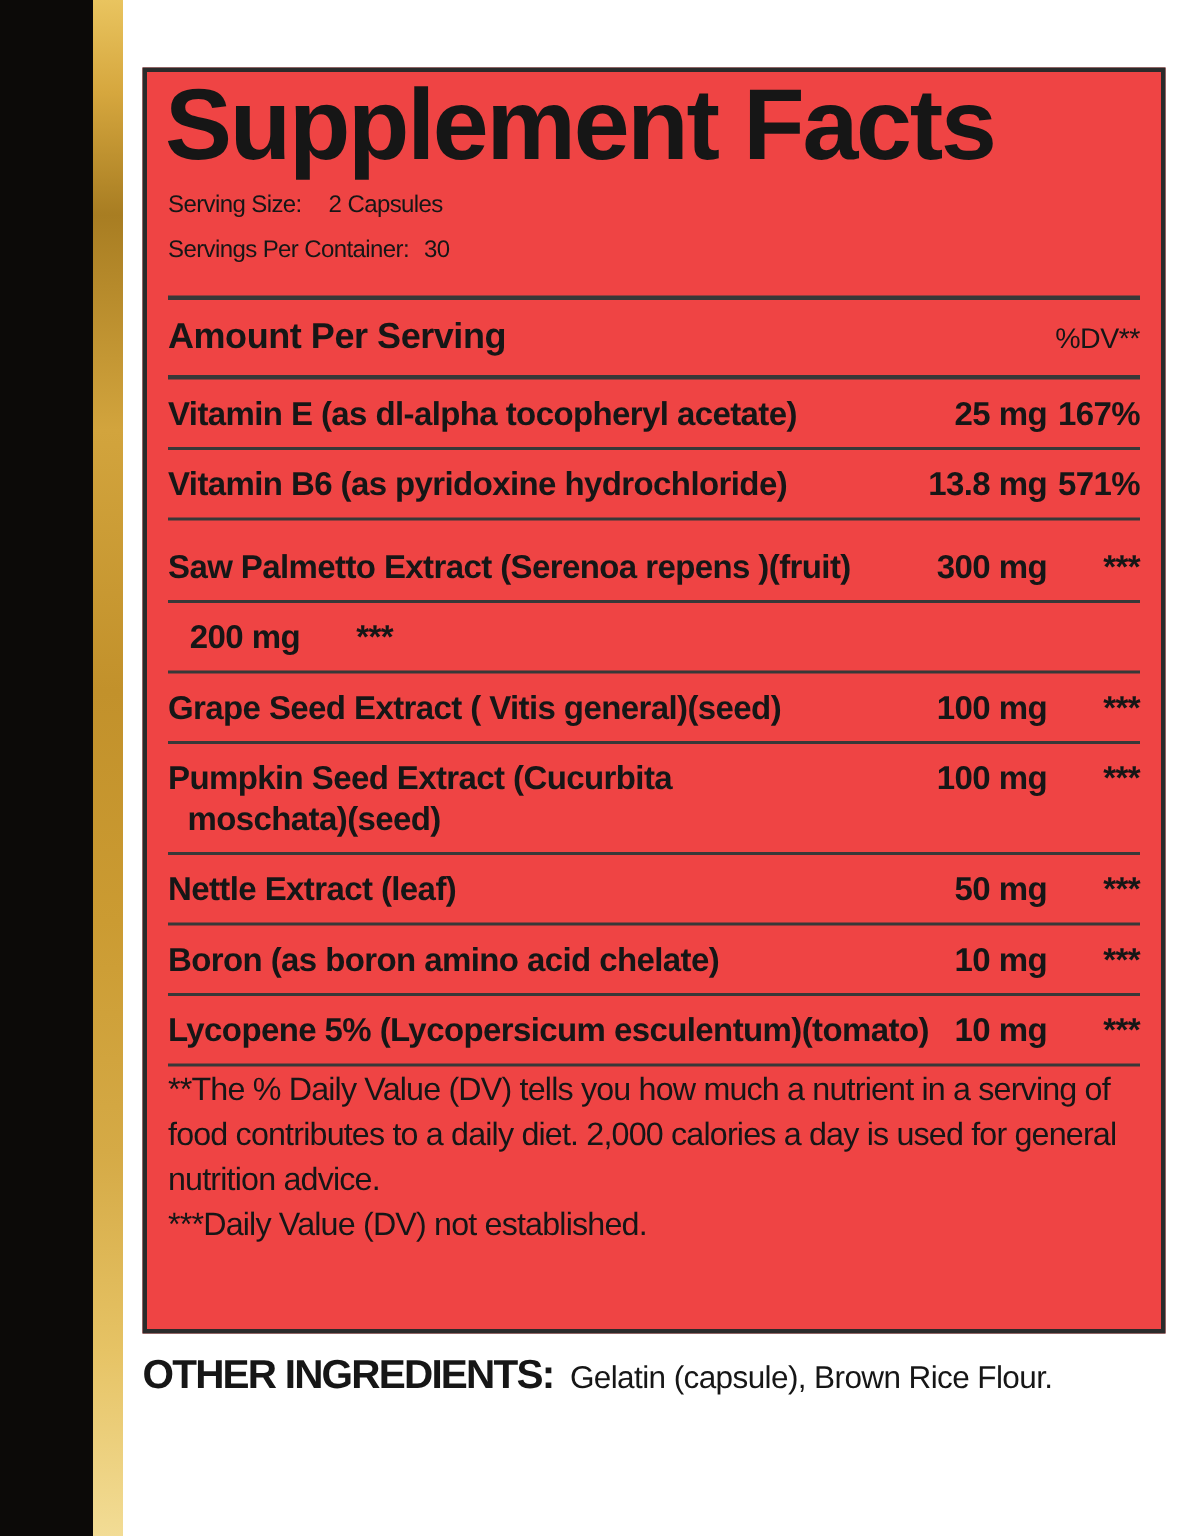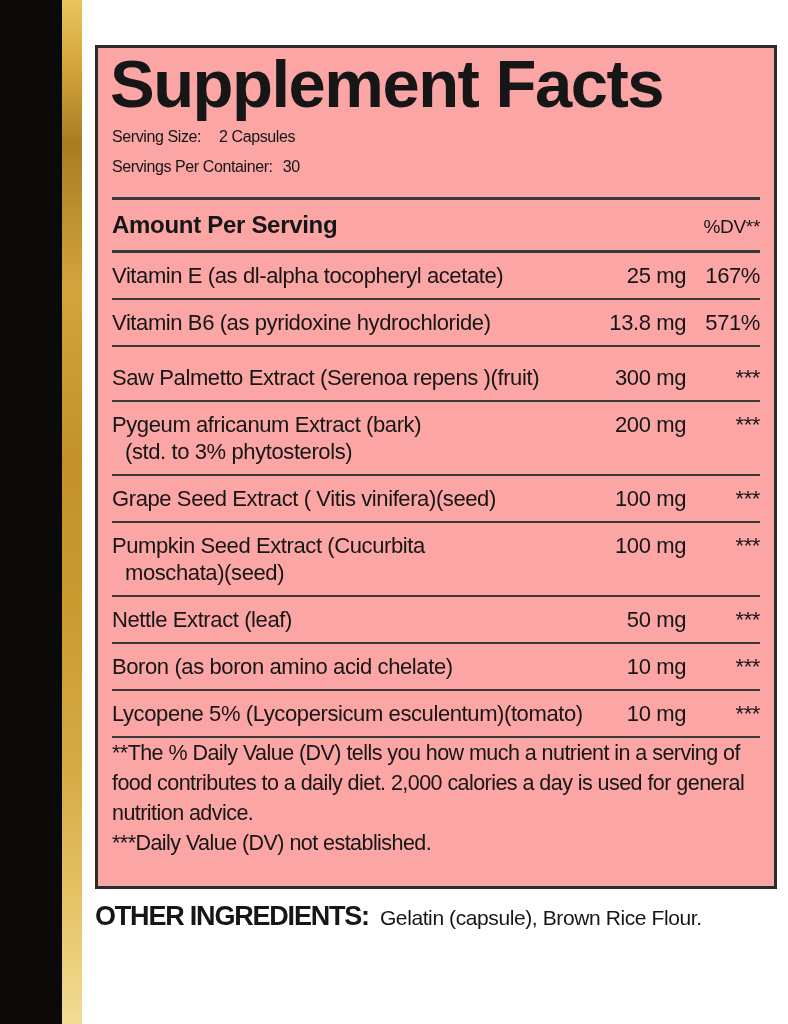--- a/index.html
+++ b/index.html
@@ -20,21 +20,21 @@
       #e9c45f 0%, #d6a73e 6%, #a87d22 14%, #d2a43d 28%,
       #c2912b 45%, #cb9b32 60%, #d5aa46 75%, #e6c365 88%, #f2dc95 100%);
   }
 
   
   .panel {
     position: absolute; left: 95px; top: 45px;
     width: 682px; height: 844px;
     box-sizing: border-box;
     border: 3px solid #2b2b2b;
-    background: #fca5a5;
+    background: #ef4444;
     padding: 0 14px;
   }
   .panel-title {
     margin: 4px 0 6px -2px;
     font-size: 67px; font-weight: bold; letter-spacing: -1.5px;
     line-height: 64px; white-space: nowrap;
   }
   .serv-line { font-size: 16px; letter-spacing: -0.4px; line-height: 30px; white-space: nowrap; }
   .serv-line .val { margin-left: 18px; }
   .serv-line.second .val { margin-left: 10px; }
@@ -48,29 +48,29 @@
     gap: 43px;
   }
   .hdr-left { font-size: 24px; font-weight: bold; letter-spacing: -0.3px; }
   .hdr-right { font-size: 19px; letter-spacing: -0.3px; }
 
   .rows { }
   .row {
     display: flex; align-items: flex-start;
     padding: 9px 0;
     border-bottom: 2px solid #383838;
-    font-size: 22px; letter-spacing: -0.4px; line-height: 27px;
+    font-size: 22px; letter-spacing: -0.4px; line-height: 27px; font-weight: bold;
   }
   .row.gap { padding-top: 17px; }
   .nm { flex: 1 1 auto; min-width: 0; padding-right: 4px; }
   .nm .nm1 { white-space: nowrap; }
   .nm2 { padding-left: 13px; }
   .nm2:empty { display: none; }
   .amt { flex: 0 0 88px; text-align: right; white-space: nowrap; }
-  .dv  { flex: 0 0 62px; text-align: right; white-space: nowrap; padding-left: 12px; }
+  .dv  { flex: 0 0 62px; text-align: right; white-space: nowrap; }
 
   .footnotes { font-size: 21.5px; letter-spacing: -0.55px; line-height: 30px; }
   .footnotes p { margin: 0; }
 
   
   .other-ing {
     position: absolute; left: 95px; top: 899px; width: 690px;
     line-height: 34px; white-space: nowrap;
   }
   .oi-label { font-size: 27px; font-weight: bold; letter-spacing: -1.2px; }
@@ -116,27 +116,26 @@
         <div class="dv">571%</div>
       </div>
 
       <div class="row gap">
         <div class="nm"><span class="nm1">Saw Palmetto Extract (Serenoa repens )(fruit)</span></div>
         <div class="amt">300 mg</div>
         <div class="dv">***</div>
       </div>
 
       <div class="row">
-        <div class="nm"><span class="nm1">Pygeum africanum Extract (bark)</span><div class="nm2">(std. to 3% phytosterols)</div></div>
         <div class="amt">200 mg</div>
         <div class="dv">***</div>
       </div>
 
       <div class="row">
-        <div class="nm"><span class="nm1">Grape Seed Extract ( Vitis vinifera)(seed)</span></div>
+        <div class="nm"><span class="nm1">Grape Seed Extract ( Vitis general)(seed)</span></div>
         <div class="amt">100 mg</div>
         <div class="dv">***</div>
       </div>
 
       <div class="row">
         <div class="nm"><span class="nm1">Pumpkin Seed Extract (Cucurbita</span><div class="nm2">moschata)(seed)</div></div>
         <div class="amt">100 mg</div>
         <div class="dv">***</div>
       </div>
 

